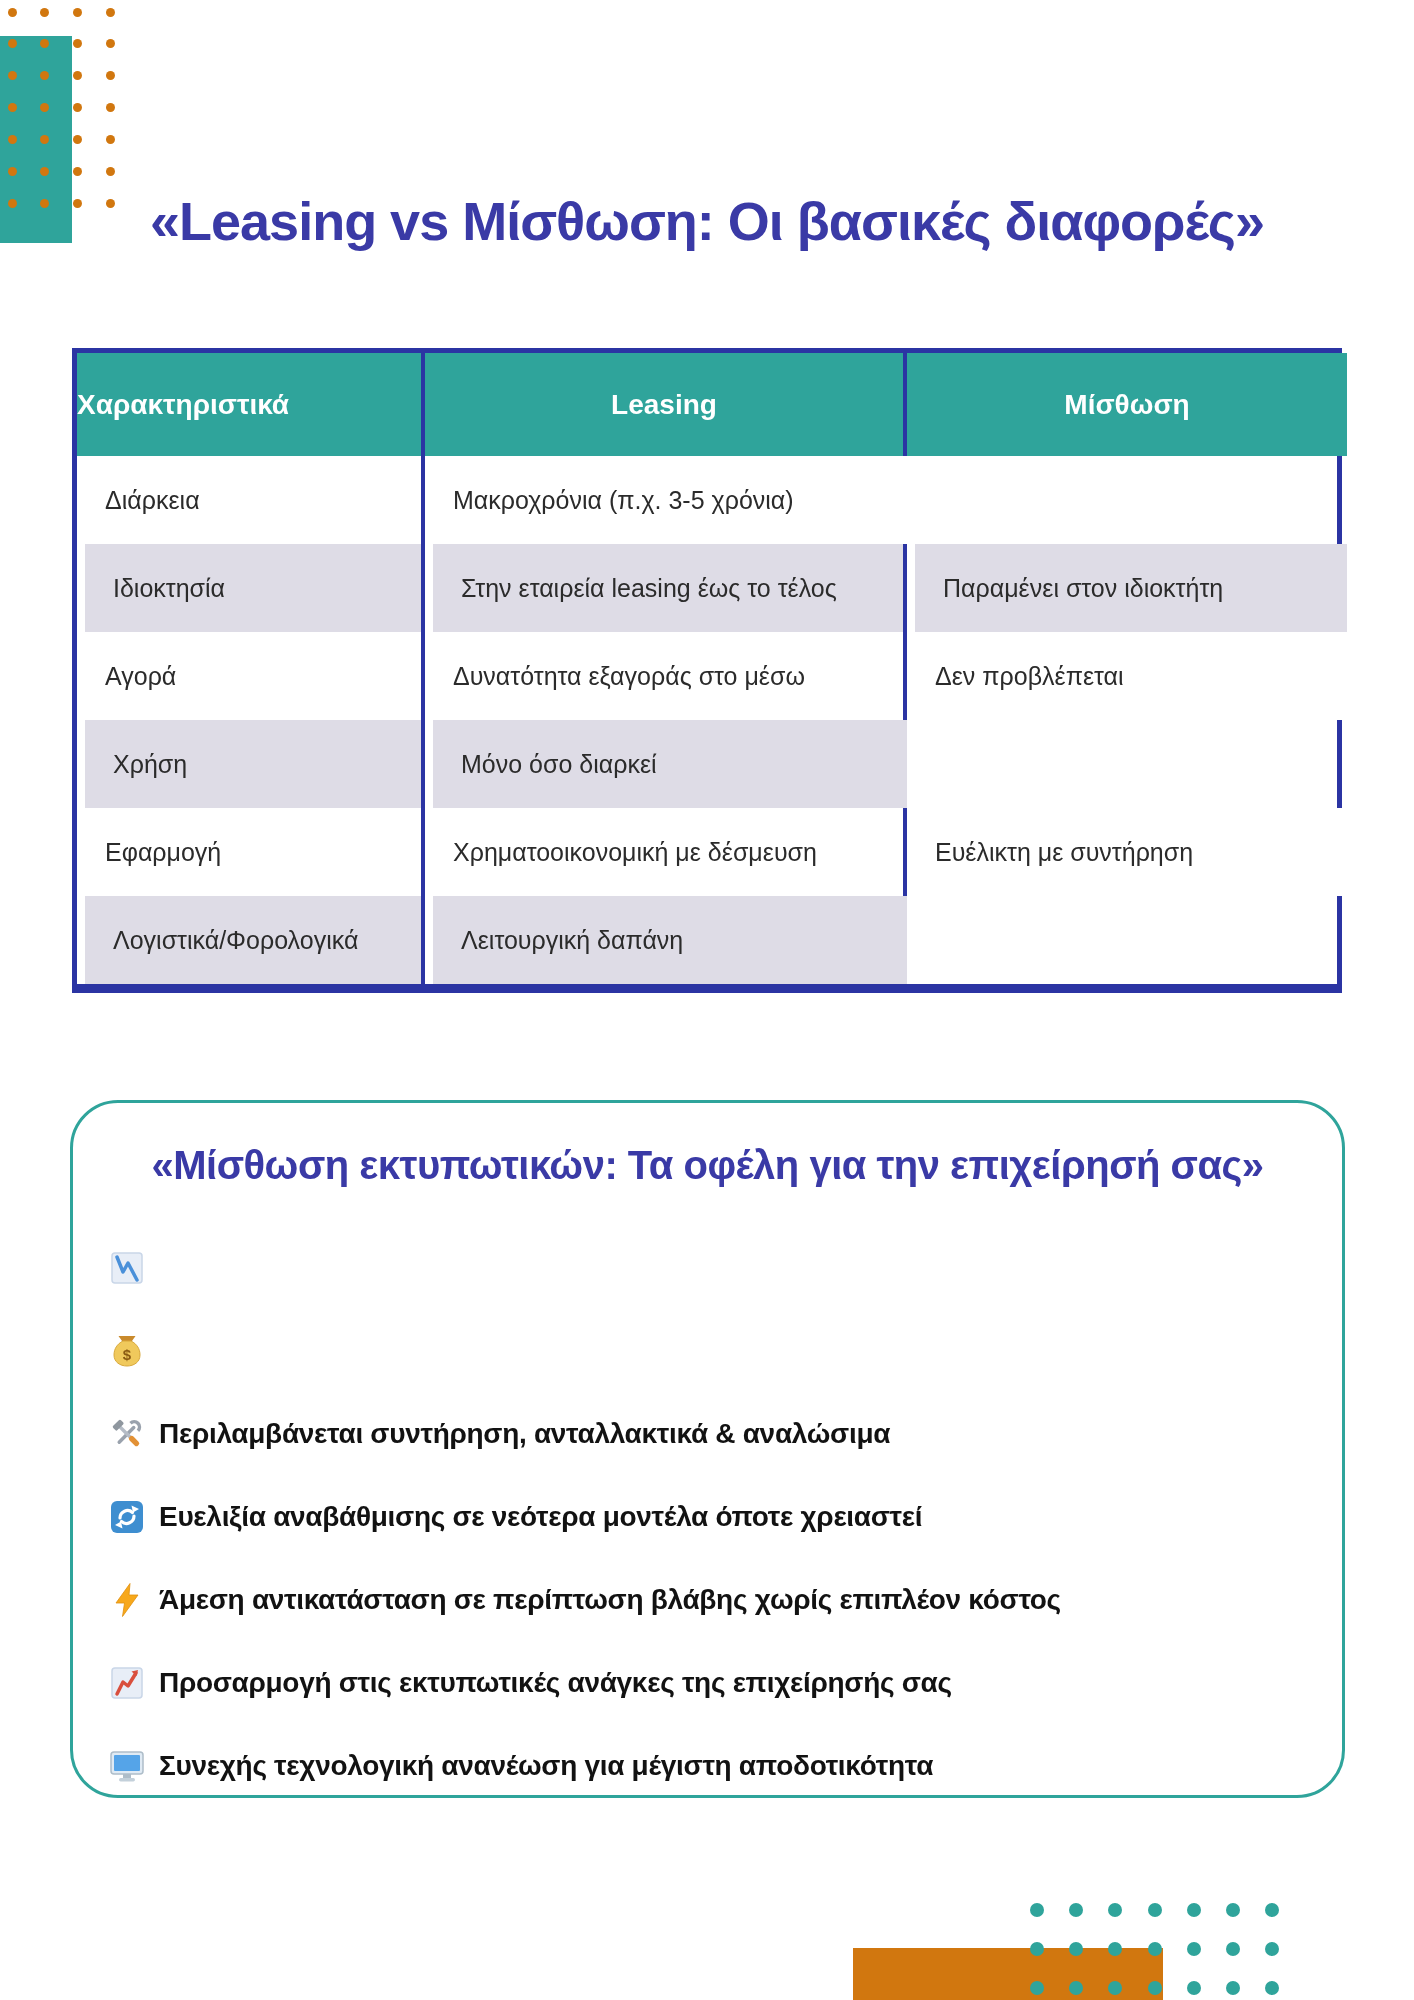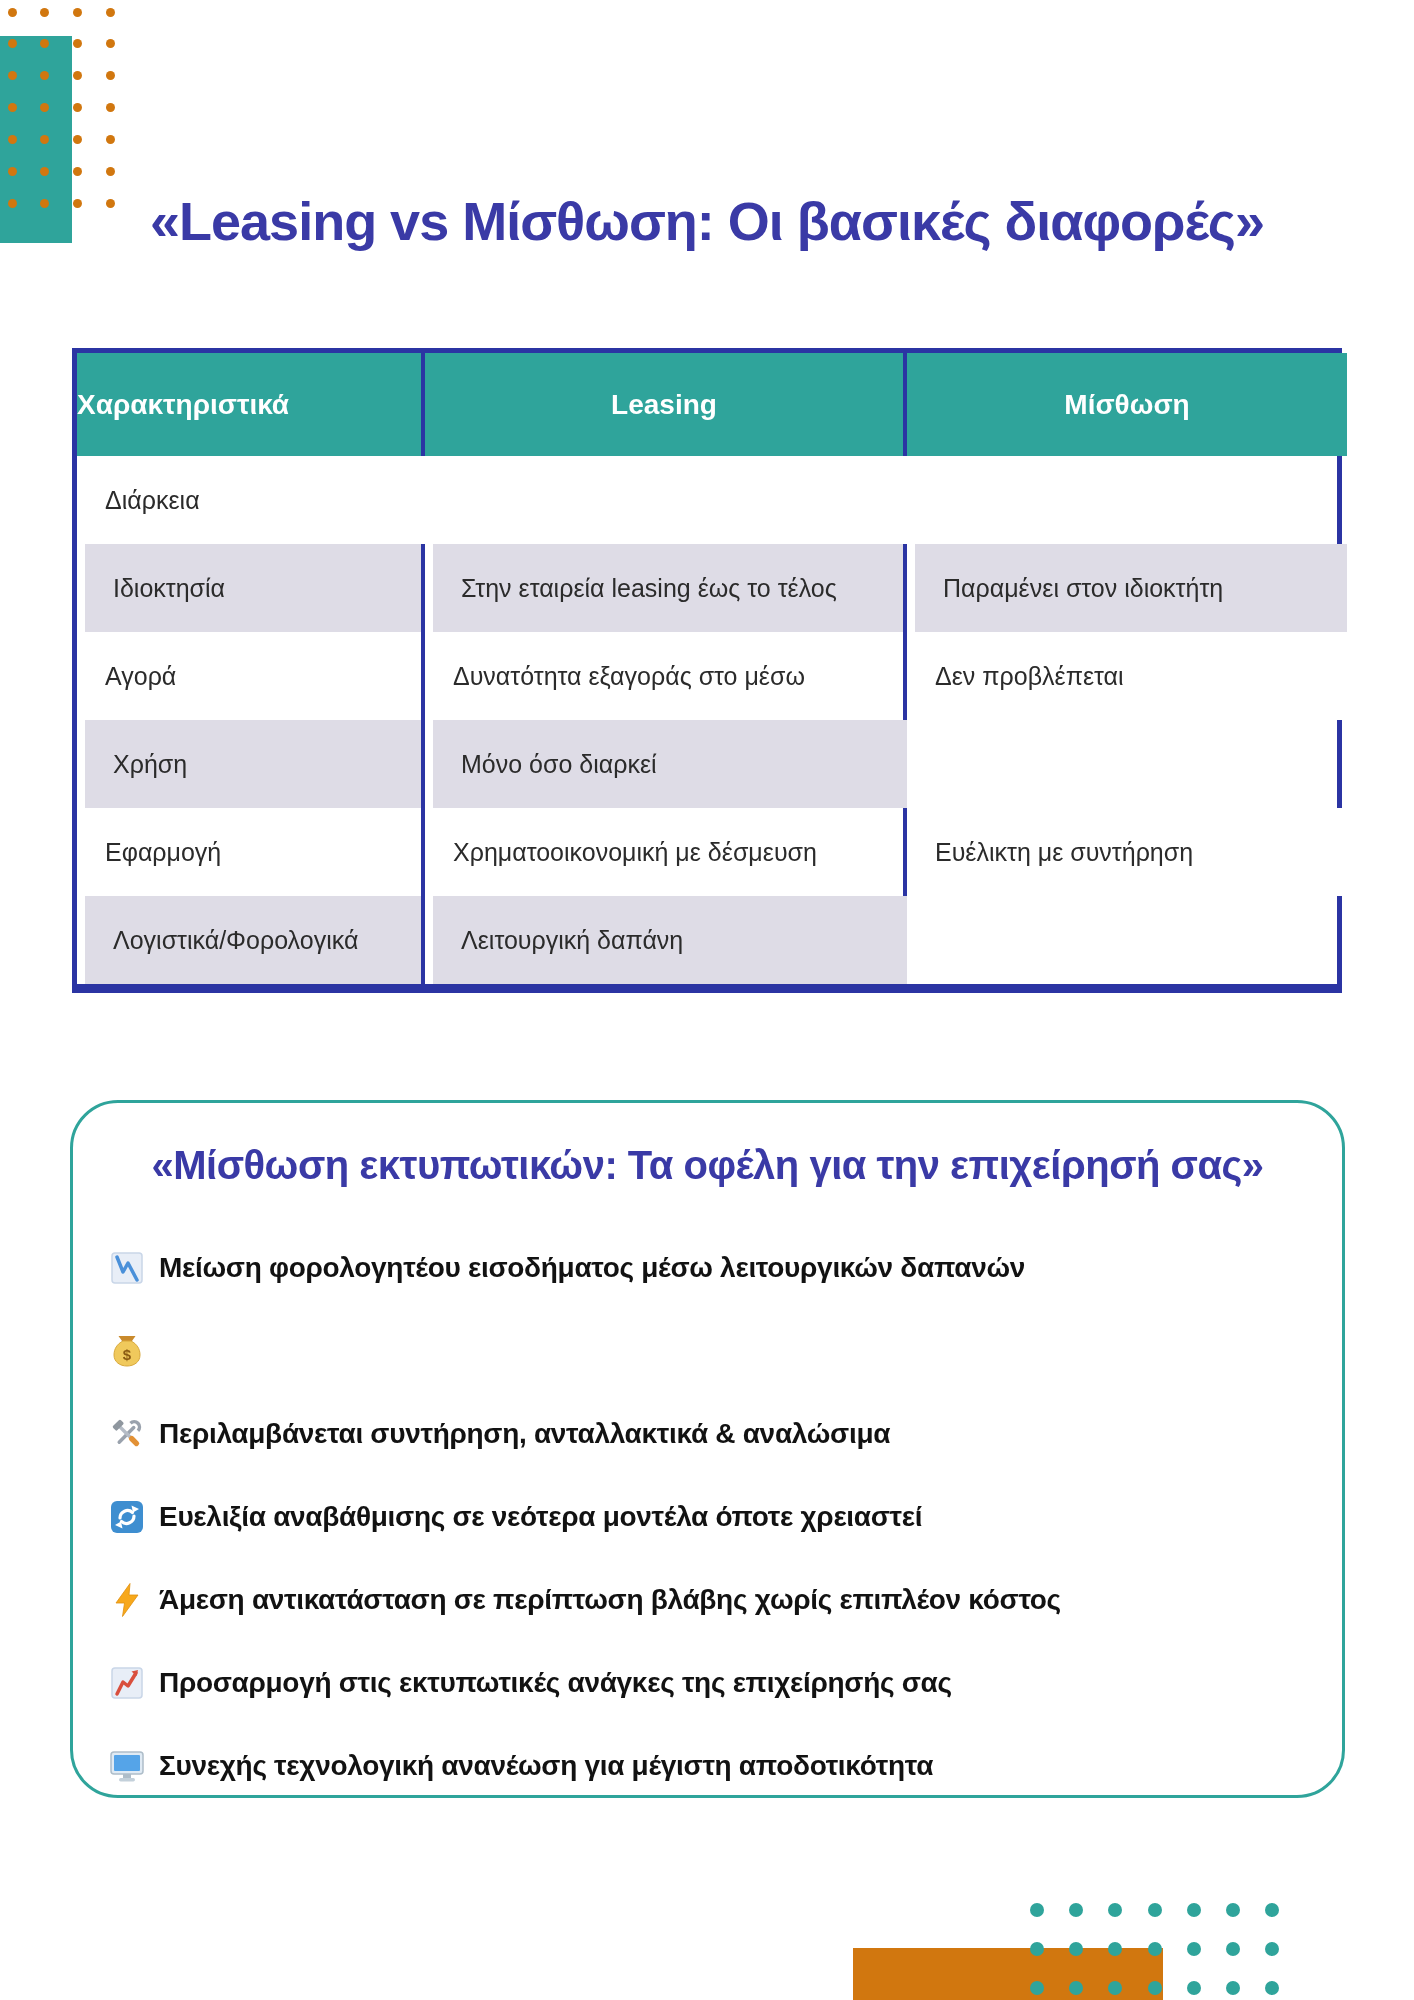--- a/index.html
+++ b/index.html
@@ -127,20 +127,21 @@
 
 <div class="cmp-table">
   <div class="trow" id="table-head">
       <div class="th first">Χαρακτηριστικά</div>
       <div class="th">Leasing</div>
       <div class="th">Μίσθωση</div>
     </div>
   <div id="table-body">
       <div class="trow">
         <div class="td">Διάρκεια</div>
+        <div class="td">Μακροχρόνια (π.χ. 3-5 χρόνια)</div>
       </div>
       <div class="trow alt">
         <div class="td">Ιδιοκτησία</div>
         <div class="td">Στην εταιρεία leasing έως το τέλος</div>
         <div class="td">Παραμένει στον ιδιοκτήτη</div>
       </div>
       <div class="trow">
         <div class="td">Αγορά</div>
         <div class="td">Δυνατότητα εξαγοράς στο μέσω</div>
         <div class="td">Δεν προβλέπεται</div>
@@ -164,21 +165,20 @@
 <section class="benefits-card">
   <h2 class="benefits-title">«Μίσθωση εκτυπωτικών: Τα οφέλη για την επιχείρησή σας»</h2>
   <ul class="benefits-list" id="benefits-list">
       <li class="benefit-item">
         <span class="benefit-icon">
           <svg viewBox="0 0 36 36">
             <rect x="3" y="3" width="30" height="30" rx="3" fill="#e8eef7" stroke="#c9d6e8" stroke-width="1.5"></rect>
             <path d="M8 7 L14 22 L19 13 L28 30" fill="none" stroke="#4a90d9" stroke-width="3.5" stroke-linecap="round" stroke-linejoin="round"></path>
           </svg>
         </span>
-        <span class="benefit-text">Μείωση φορολογητέου εισοδήματος μέσω λειτουργικών δαπανών</span>
       </li>
       <li class="benefit-item">
         <span class="benefit-icon">
           <svg viewBox="0 0 36 36">
             <path d="M13 8 L9.5 3 h17 L23 8 z" fill="#c98a2c"></path>
             <path d="M14 8 h8 c6 3 9 8 9 14 c0 7 -6 11 -13 11 s-13 -4 -13 -11 c0 -6 3 -11 9 -14 z" fill="#f0c95c" stroke="#d8a83a" stroke-width="1"></path>
             <text x="18" y="27" font-size="15" font-weight="bold" fill="#8a5a12" text-anchor="middle" font-family="Liberation Sans, sans-serif">$</text>
           </svg>
         </span>
       </li>

